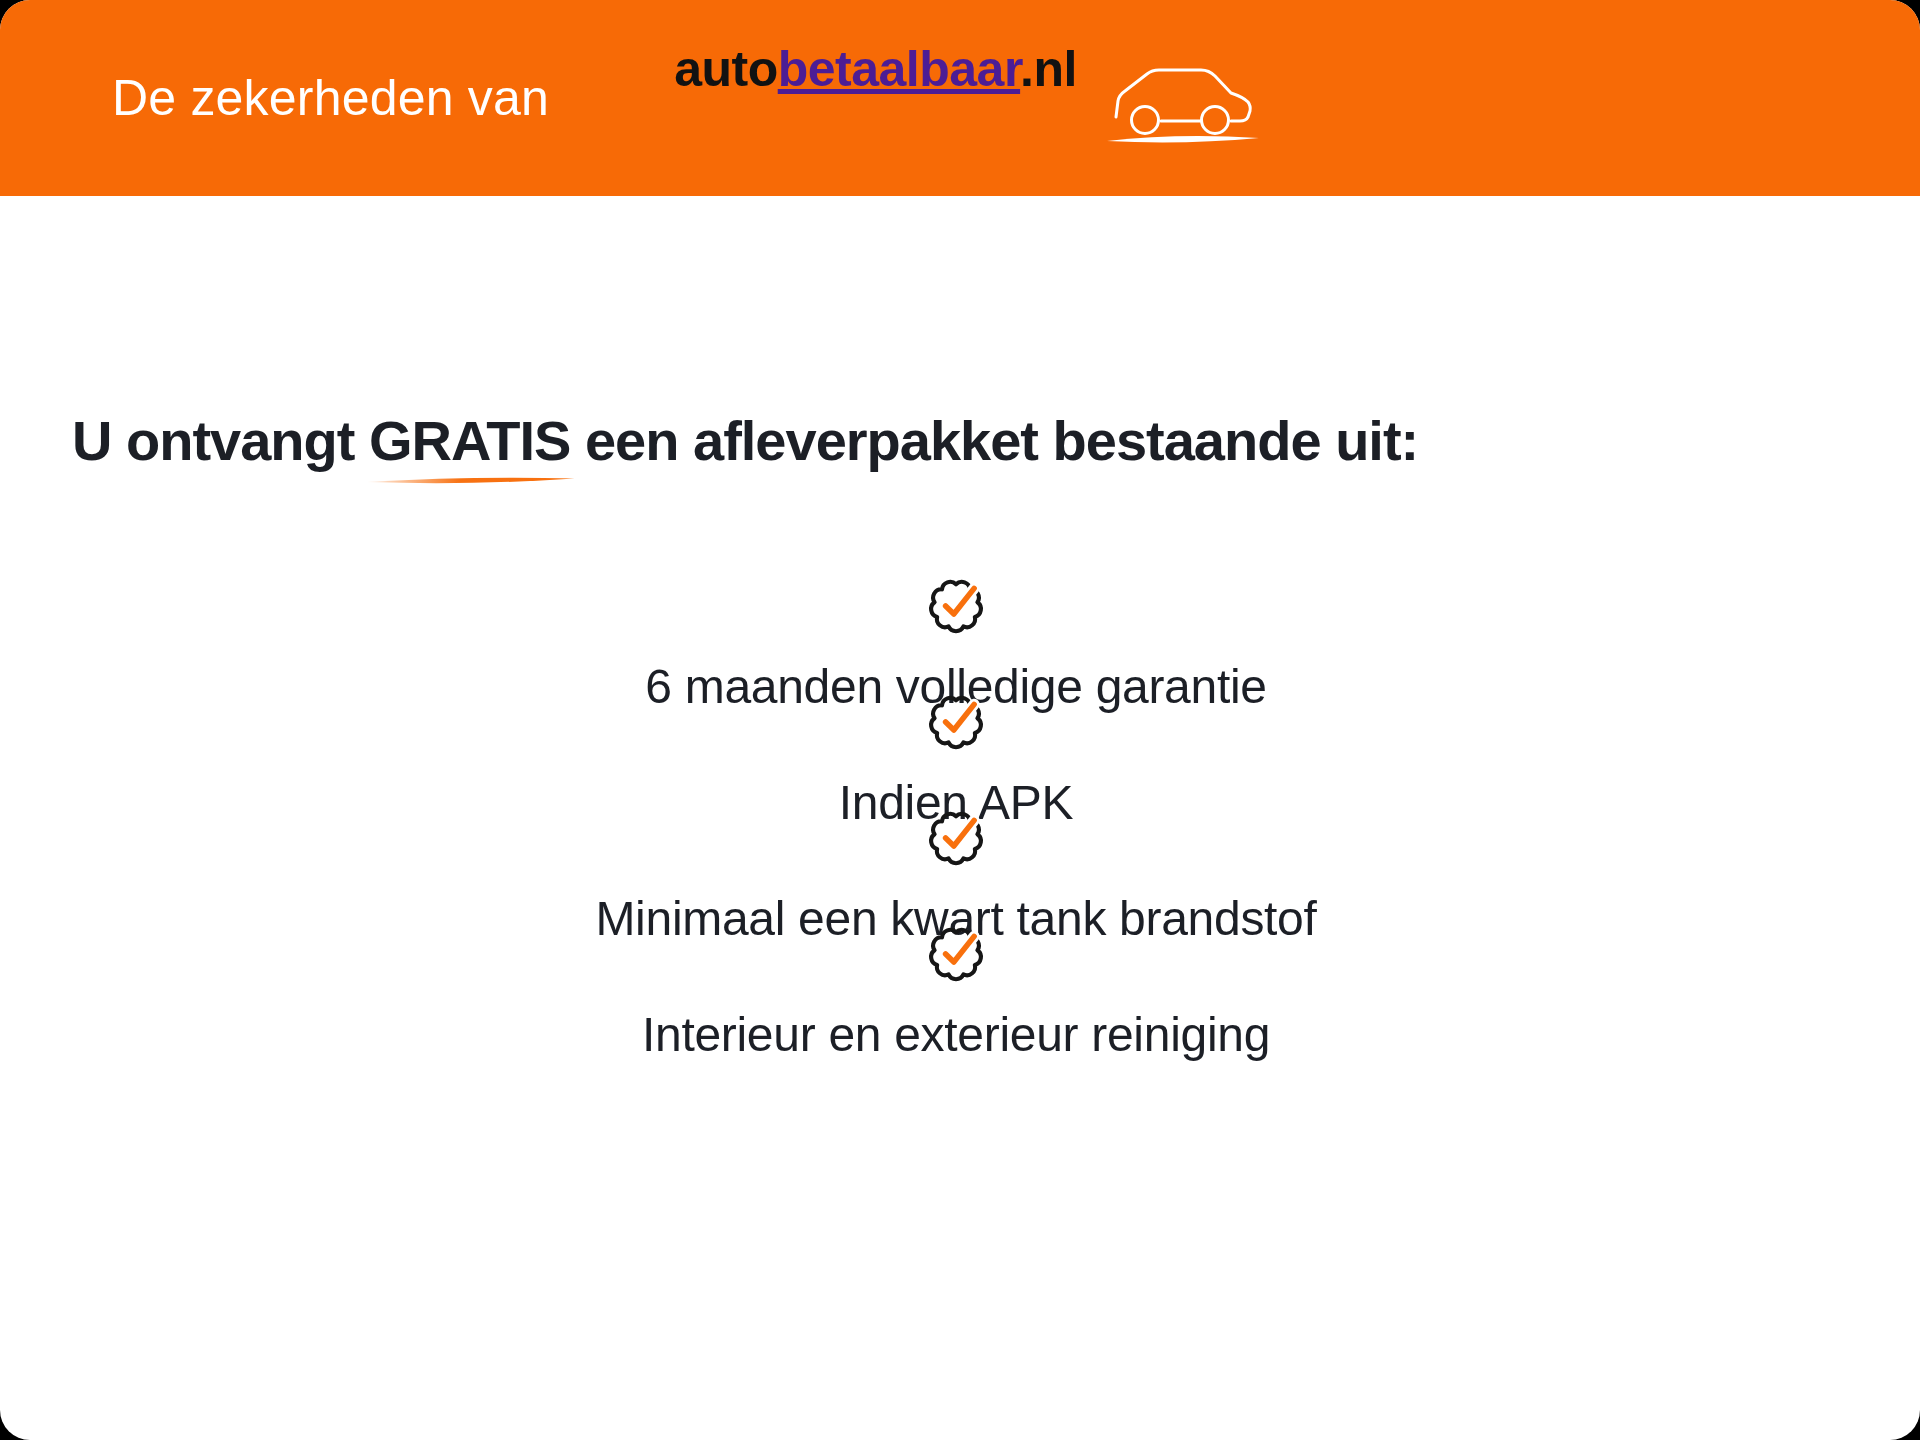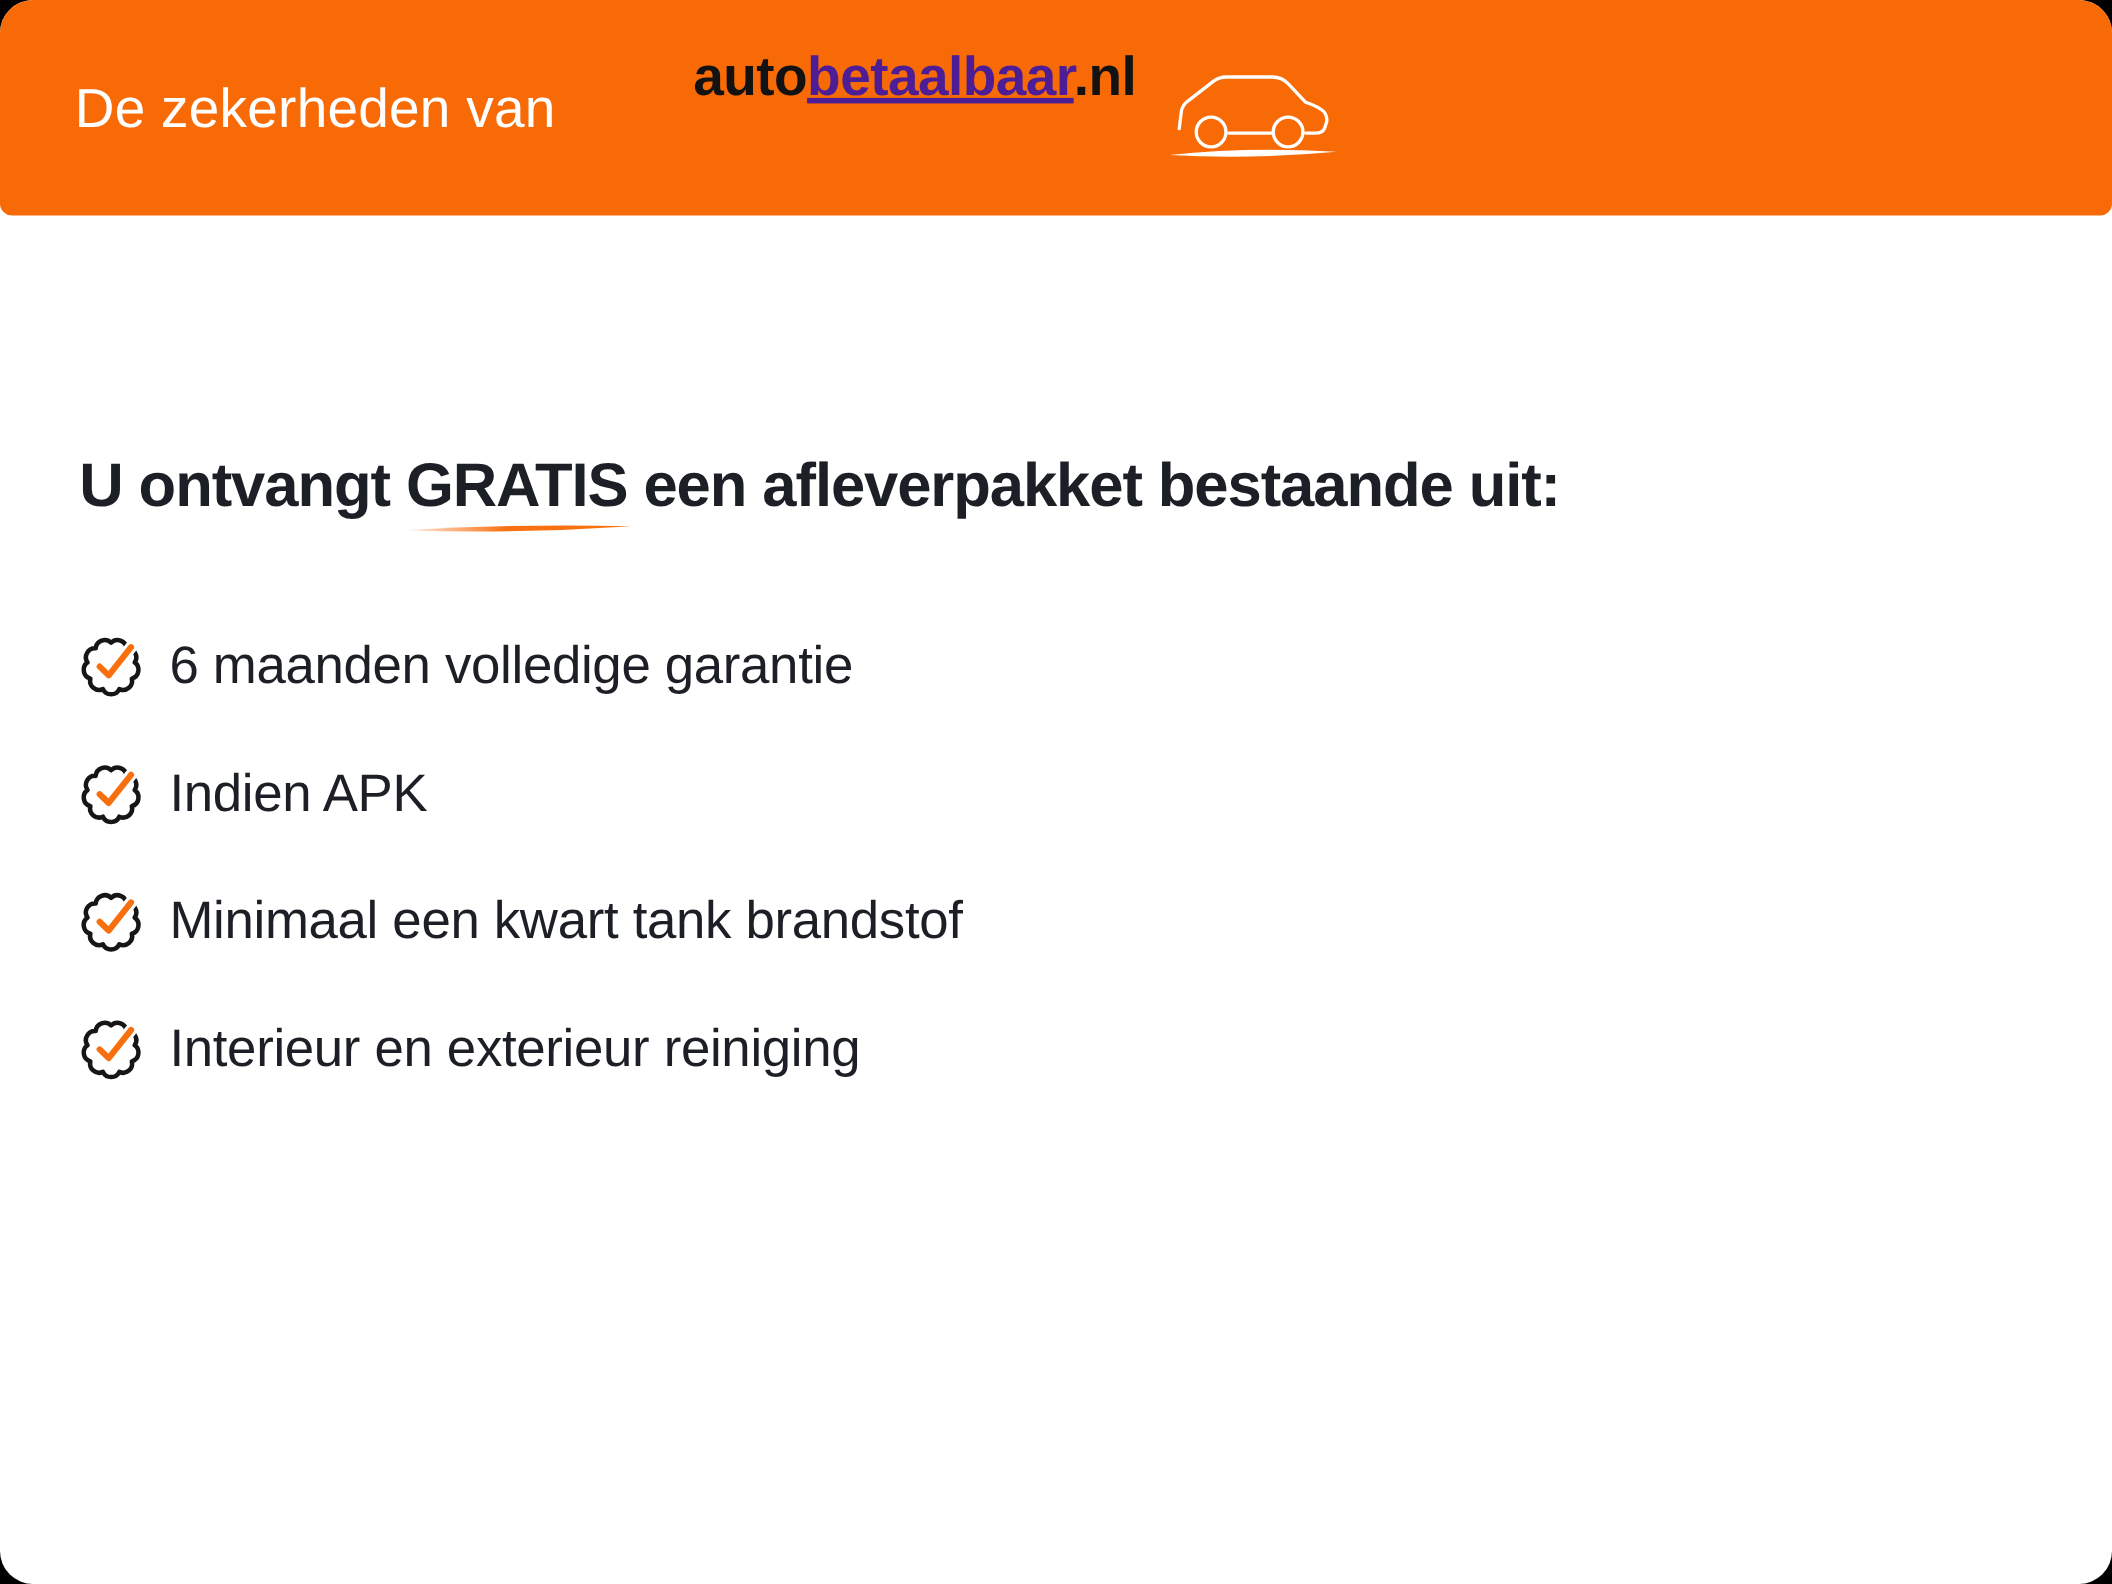--- a/index.html
+++ b/index.html
@@ -16,23 +16,22 @@
     height: 1440px;
     background: #FFFFFF;
     border-radius: 30px;
     overflow: hidden;
   }
   .header {
     height: 196px;
     background: #F76A06;
     display: flex;
     align-items: center;
-    padding-left: 68px;
+    padding-left: 112px;
     box-sizing: border-box;
-    border-radius: 11px;
   }
   .header-line {
     display: flex;
     align-items: center;
     font-size: 50px;
     letter-spacing: 0.2px;
     white-space: pre;
   }
   .header-prefix {
     color: #FFFFFF;
@@ -87,20 +86,21 @@
   }
   .list {
     margin-top: 106px;
   }
   .list-row {
     display: flex;
     align-items: center;
     height: 58px;
     margin-bottom: 58px;
     gap: 24px;
+    flex-direction: column;
   }
   .badge-svg {
     flex: 0 0 auto;
     overflow: visible;
   }
   .list-label {
     font-size: 48px;
     font-weight: 400;
     letter-spacing: -0.3px;
     color: #1C1F26;

